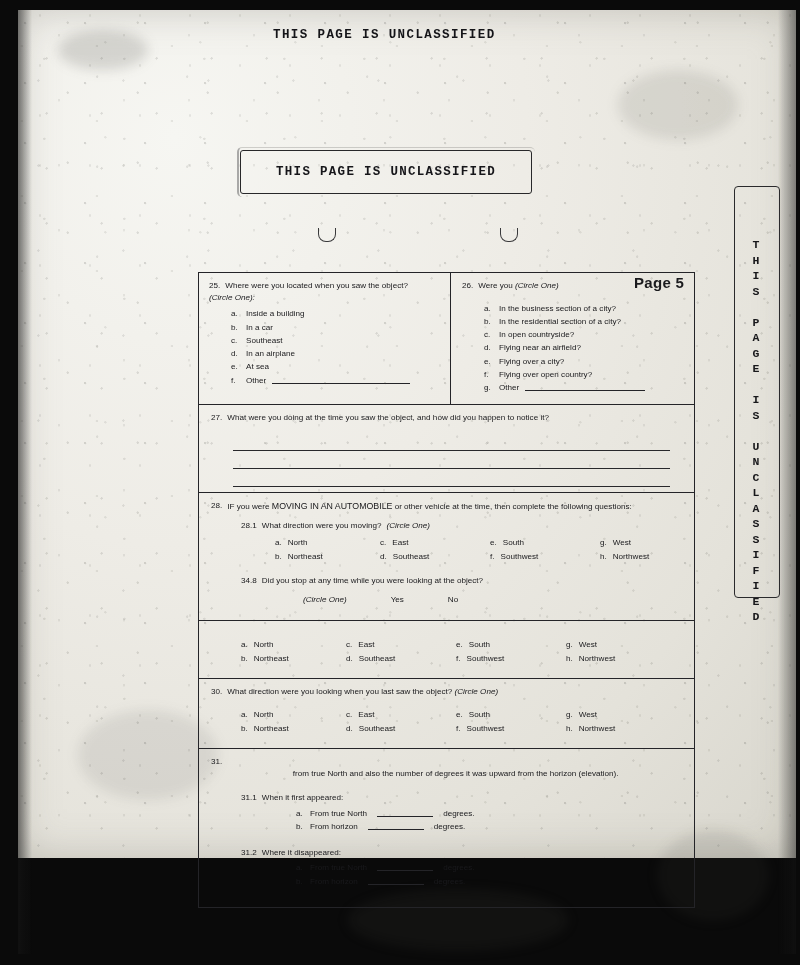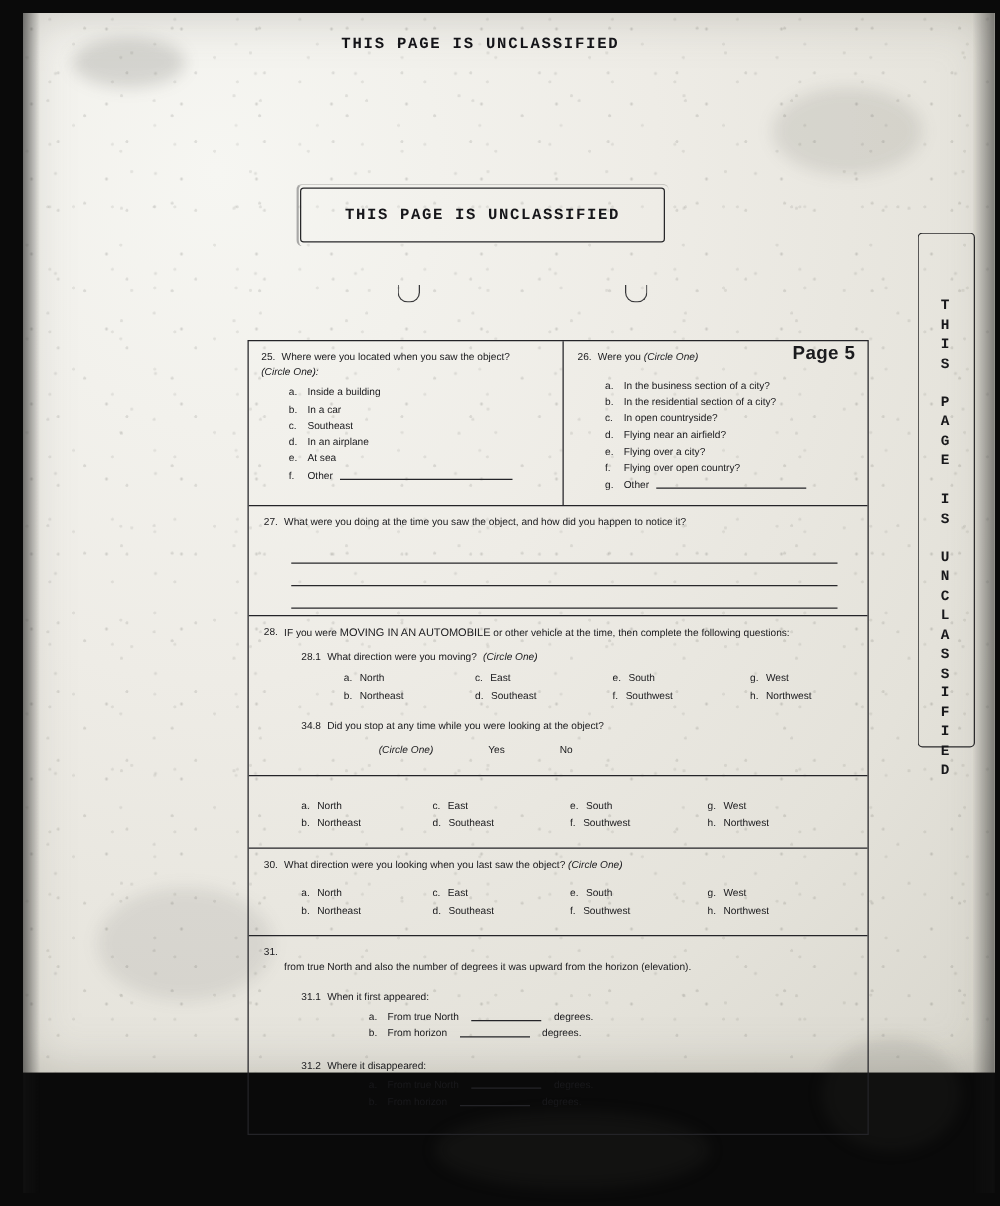--- a/index.html
+++ b/index.html
@@ -151,21 +151,21 @@
     left: 180px;
     top: 262px;
     width: 497px;
     border: 1.2px solid #26262a;
     box-sizing: border-box;
     color: #1b1b1e;
     font-size: 8.1px;
     line-height: 1.45;
   }
   .row { border-bottom: 1.1px solid #26262a; box-sizing: border-box; }
-  .row:last-child { border-bottom: none; }
+  .row:last-child { border-bottom: none; text-align: center; }
   .two-col { display: flex; }
   .col-l { width: 252px; box-sizing: border-box; padding: 7px 8px 9px 10px; border-right: 1.1px solid #26262a; }
   .col-r { flex: 1; box-sizing: border-box; padding: 7px 8px 9px 11px; }
   .q { display: flex; gap: 5px; }
   .qnum { white-space: nowrap; }
   .qtext { flex: 1; }
   .ital { font-style: italic; }
   .opts { margin: 5px 0 0 22px; }
   .opt { display: flex; gap: 6px; margin-bottom: 1.5px; }
   .olet { width: 9px; }

